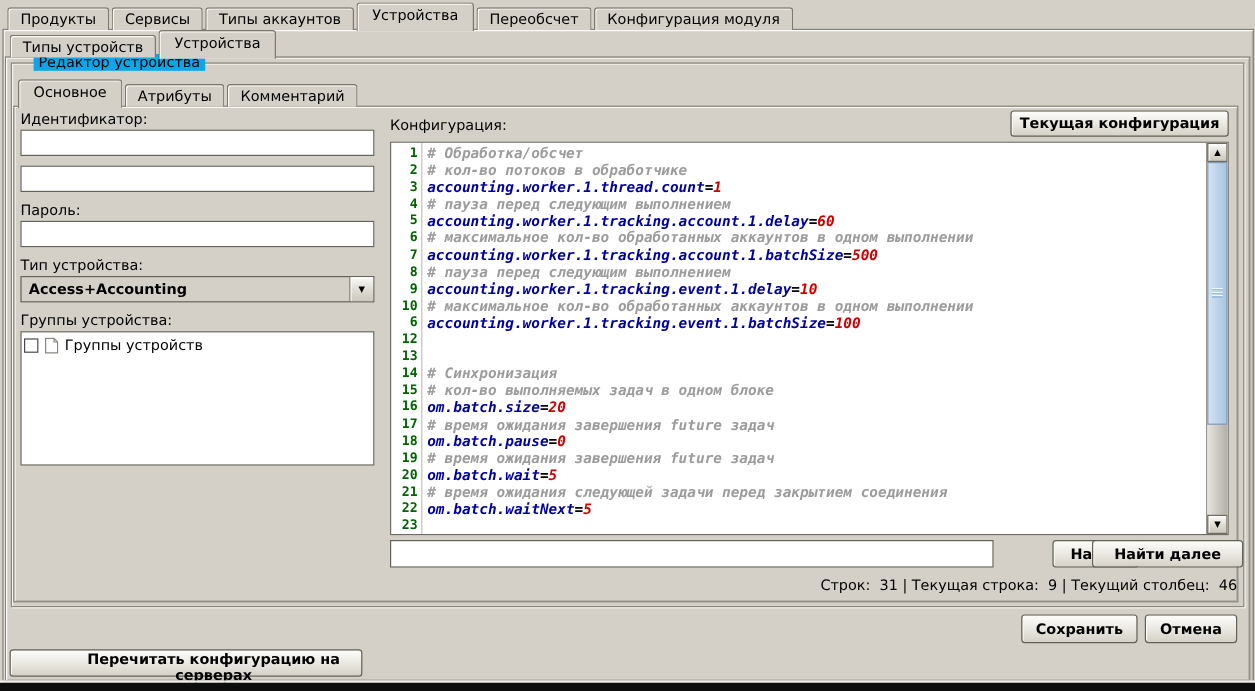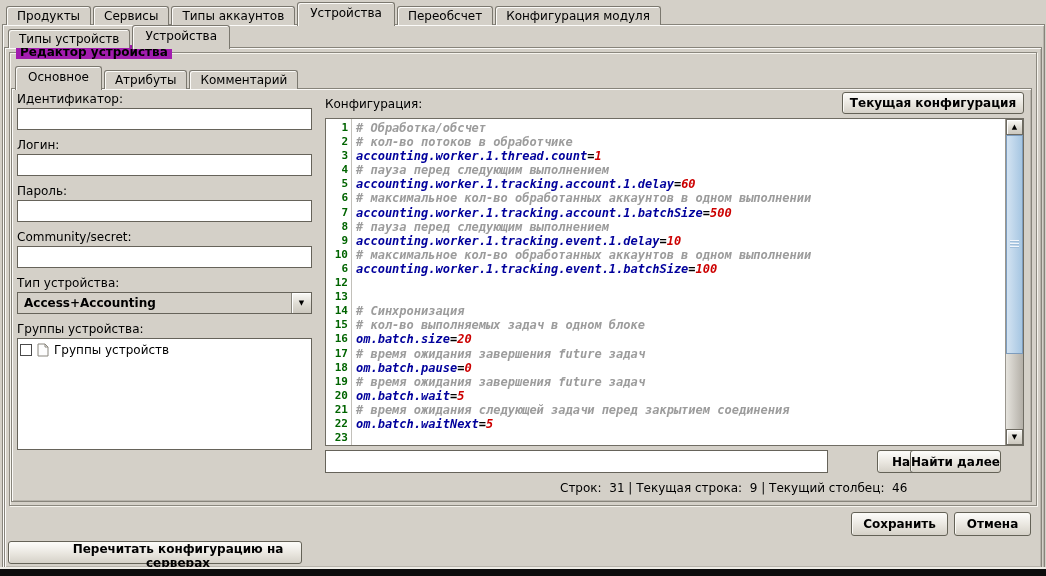--- a/index.html
+++ b/index.html
@@ -28,21 +28,21 @@
     box-shadow:inset 1px 1px 0 #fbfaf7;
     white-space:nowrap;cursor:default;
   }
   .tab.active{height:23px;line-height:21px;padding:0 12px;margin-bottom:-1px;z-index:7;}
   
   .groupbox{
     position:absolute;border:1px solid #8b887f;
     box-shadow:inset 1px 1px 0 #f6f4ee, 1px 1px 0 #f6f4ee;
   }
   .groupbox > .gtitle{
-    position:absolute;top:-8px;left:6px;background:#a21caf;padding:0 4px;line-height:14px;font-weight:bold;
+    position:absolute;top:-8px;left:18px;background:#0ea5e9;padding:0 4px;line-height:14px;
   }
   
   .flabel{margin-bottom:2px;line-height:14px;white-space:nowrap;}
   .ffield{margin-bottom:8px;}
   .tinput{
     display:block;width:100%;height:22px;box-sizing:border-box;
     background:#fff;border:1px solid #66635a;border-radius:0;
     font-family:inherit;font-size:12px;padding:2px 4px;outline:none;
   }
   .combo{
@@ -113,21 +113,21 @@
   }
   .sthumb{
     position:absolute;left:0;right:0;top:16px;height:219px;box-sizing:border-box;
     background:linear-gradient(90deg,#d3e3f2,#a6c6e2);
     border:1px solid #7d9cbd;cursor:grab;
   }
   .grip{
     position:absolute;left:3px;right:3px;top:50%;margin-top:-5px;height:9px;
     background:repeating-linear-gradient(180deg,#f1f6fb 0 1px,#9fbeda 1px 2px,transparent 2px 3px);
   }
-  .statusline{white-space:pre;}
+  .statusline{white-space:pre;text-align:right;}
   .bottom-strip{position:absolute;left:0;right:0;bottom:0;height:7px;background:#0d0d0d;}
   .edge-light{position:absolute;left:0;right:0;bottom:7px;height:2px;background:#efede7;}
 </style>
 </head>
 <body style="--cmt-color: #9c9c9c; --key-color: #00009c; --eq-color: #000000; --val-color: #cc0000; --ln-color: #006400;">
 
 <div class="raised-pane" style="left:2px;top:24px;width:1041px;height:543px;"></div>
 <div class="raised-pane" style="left:4px;top:47px;width:1036px;height:519px;"></div>
 
 <div class="tabrow" style="left:6px;top:2px;">
@@ -154,29 +154,24 @@
     <div class="tab">Комментарий</div>
   </div>
 
 <div class="abs" style="left:17px;top:92px;width:295px;">
   <div>
       <div class="ffield">
         <div class="flabel">Идентификатор:</div>
         <input class="tinput" type="text" style="">
       </div>
       <div class="ffield">
-        <div class="flabel">Логин:</div>
         <input class="tinput" type="text" style="">
       </div>
       <div class="ffield">
         <div class="flabel">Пароль:</div>
-        <input class="tinput" type="text" style="">
-      </div>
-      <div class="ffield">
-        <div class="flabel">Community/secret:</div>
         <input class="tinput" type="text" style="">
       </div>
     </div>
 
   <div class="flabel">Тип устройства:</div>
   <div class="combo">
     <div class="combo-value">Access+Accounting</div>
     <div class="combo-btn">
       <span>▼</span>
     </div>
@@ -234,21 +229,21 @@
         <div class="grip"></div>
       </div>
     <div class="sbtn down">
         <span>▼</span>
       </div>
   </div>
 </div>
 
 <input class="tinput abs" style="left: 325px; top: 450px; width: 503px; height: 23px;" type="text">
 <button class="btn" style="left:833px;top:450px;width:72px;height:23px;margin-left:44px;">Найти</button>
-<button class="btn" style="left:910px;top:450px;width:91px;height:23px;text-align:center;">Найти далее</button>
+<button class="btn" style="left:910px;top:450px;width:126px;height:23px;text-align:center;">Найти далее</button>
 
 <div class="abs statusline" style="left:560px;top:481px;width:471px;">Строк:  31 | Текущая строка:  9 | Текущий столбец:  46</div>
 
 <button class="btn" style="left:851px;top:512px;width:97px;height:24px;">Сохранить</button>
 <button class="btn" style="left:954px;top:512px;width:77px;height:24px;">Отмена</button>
 <button class="btn" style="left:8px;top:541px;width:294px;height:23px;padding-left:46px;">Перечитать конфигурацию на серверах</button>
 
 <div class="edge-light"></div>
 <div class="bottom-strip"></div>
 

